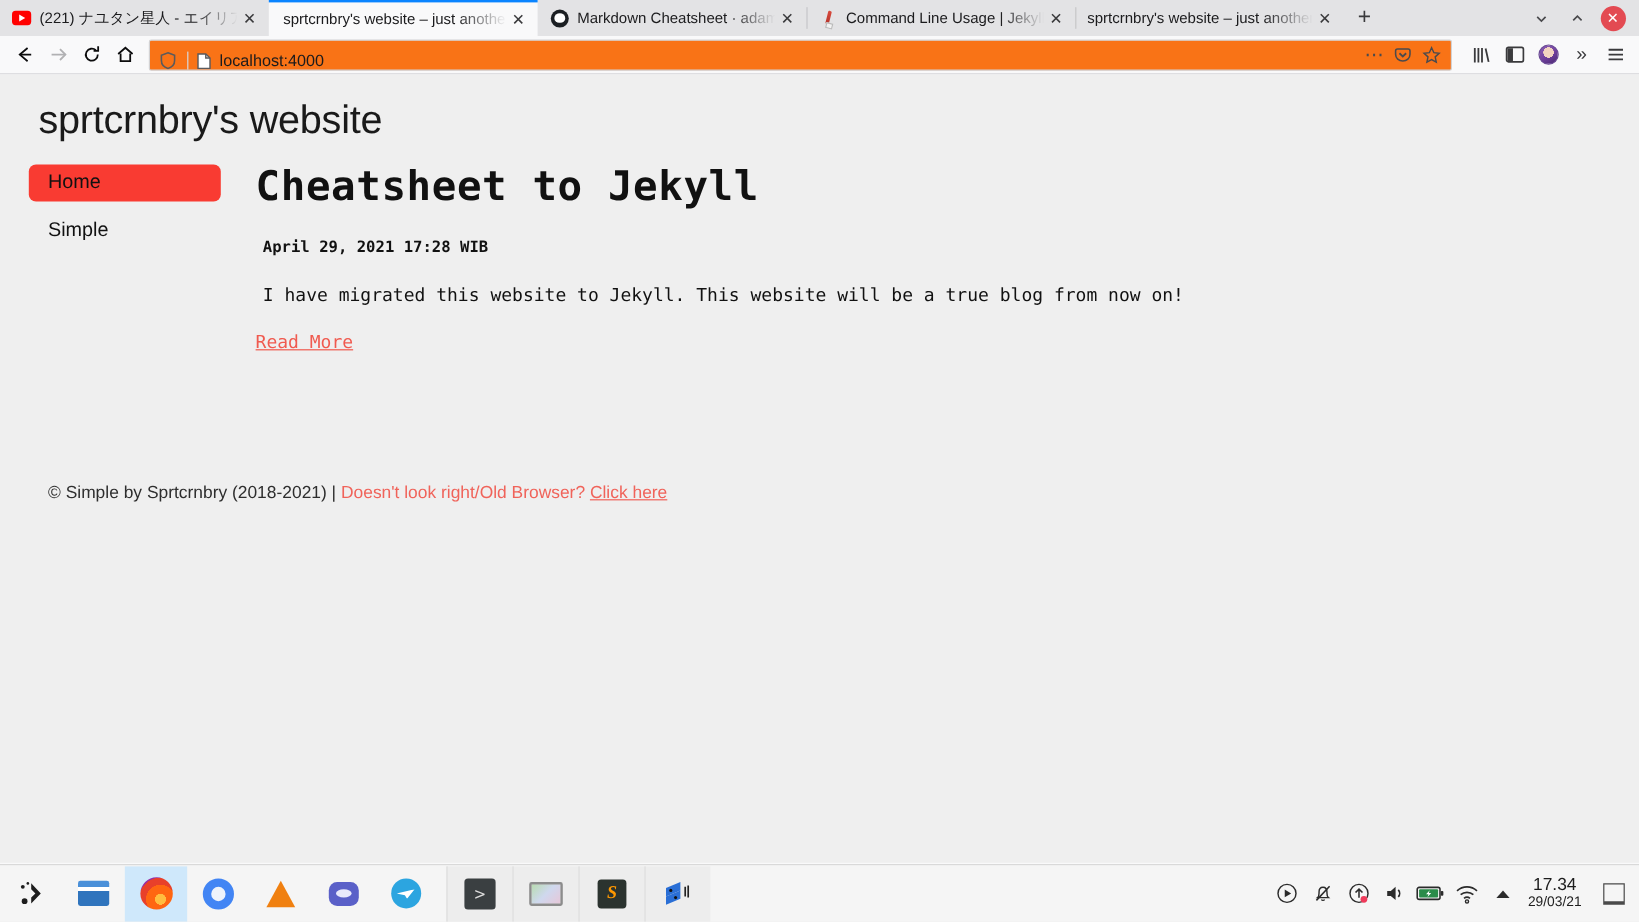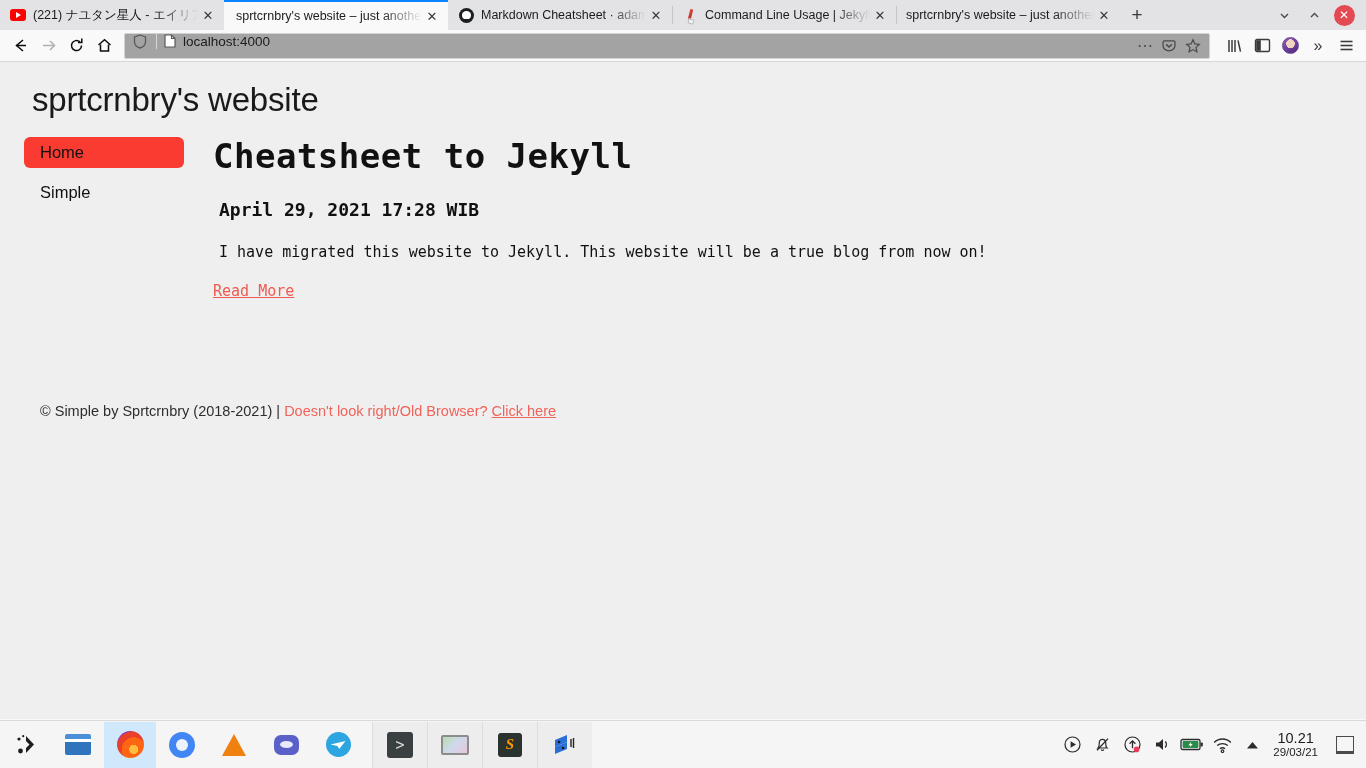--- a/index.html
+++ b/index.html
@@ -101,22 +101,22 @@
     border-bottom: 1px solid #d7d7db;
   }
   .navbtn {
     width: 28px; height: 28px; flex: 0 0 28px;
     display: flex; align-items: center; justify-content: center;
     color: #0c0c0d;
   }
   .navbtn.disabled { color: #b1b1b3; }
   .urlbar {
     flex: 1 1 auto; height: 26px; margin: 0 6px;
-    background: #a3a3a3; border: 1px solid #d2d2d4; border-radius: 2px;
-    display: flex; align-items: flex-start; padding: 0 4px;
+    background: #f97316; border: 1px solid #d2d2d4; border-radius: 2px;
+    display: flex; align-items: flex-end; padding: 0 4px;
     position: relative;
   }
   .urlbar .shield { width: 22px; display: flex; justify-content: center; color: #5a5a5d; }
   .urlbar .sep { width: 1px; height: 15px; background: #d8d8da; margin: 0 5px; }
   .urlbar .docicon { width: 16px; display:flex; justify-content:center; }
   .urlbar .urltext {
     flex: 1 1 auto; font-size: 13.5px; color: #1b1b1d;
     padding-left: 5px; white-space: nowrap; overflow: hidden;
   }
   .urlactions { display: flex; align-items: center; }
@@ -150,21 +150,21 @@
   }
   .nav-item.current { background: #f93b32; }
   .content { flex: 1 1 auto; padding-left: 15px; }
   .post-title {
     font-family: "DejaVu Sans Mono", "Liberation Mono", monospace;
     font-size: 34px; font-weight: bold; color: #111;
     letter-spacing: 0.5px; line-height: 1.15;
   }
   .post-date {
     font-family: "DejaVu Sans Mono", "Liberation Mono", monospace;
-    font-size: 18px; font-weight: bold; color: #111;
+    font-size: 13px; font-weight: bold; color: #111;
     margin-top: 23px; padding-left: 6px;
   }
   .post-excerpt {
     font-family: "DejaVu Sans Mono", "Liberation Mono", monospace;
     font-size: 15px; color: #111; margin-top: 23px; padding-left: 6px;
   }
   .read-more {
     font-family: "DejaVu Sans Mono", "Liberation Mono", monospace;
     font-size: 15px; color: #f05a4f; text-decoration: underline;
     margin-top: 21px; display: inline-block;
@@ -509,18 +509,18 @@
           <path d="M8 12.7 a4 4 0 0 1 5 0" fill="none" stroke="#2b2b2b" stroke-width="1.4"></path>
           <circle cx="10.5" cy="15.2" r="1.3" fill="none" stroke="#2b2b2b" stroke-width="1.2"></circle>
         </svg>
     </div>
     <div class="tray-icon">
       <svg width="17" height="12" viewBox="0 0 17 12">
           <polygon points="8.5,3 14,9.4 3,9.4" fill="#2b2b2b"></polygon>
         </svg>
     </div>
     <div class="clock">
-      <div class="t">10.21</div>
+      <div class="t">17.34</div>
       <div class="d">29/03/21</div>
     </div>
     <div class="showdesk"></div>
   </div>
 </div>
 
 </body></html>

